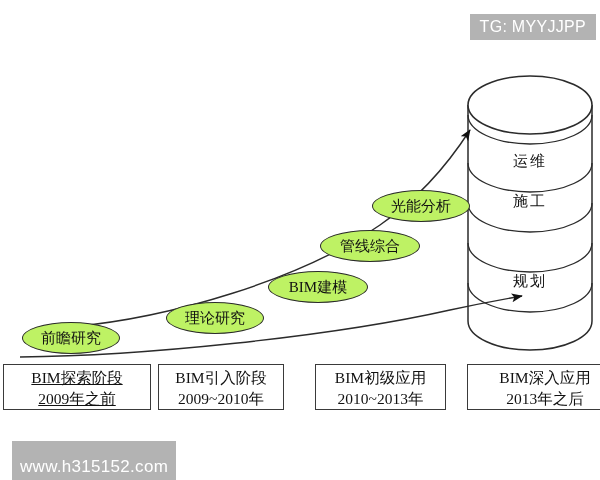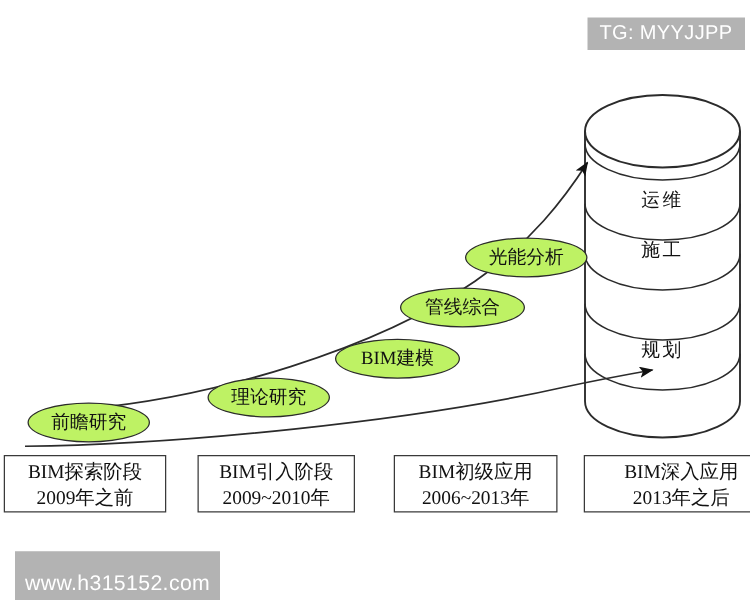--- a/index.html
+++ b/index.html
@@ -116,31 +116,31 @@
   <div class="cyl-label" style="left:468px; top:151px; width:124px;">运维</div>
   <div class="cyl-label" style="left:468px; top:191px; width:124px;">施工</div>
   <div class="cyl-label" style="left:468px; top:271px; width:124px;">规划</div>
 
   <div class="milestone" style="left:22px; top:322px; width:98px; height:32px;">前瞻研究</div>
   <div class="milestone" style="left:166px; top:302px; width:98px; height:32px;">理论研究</div>
   <div class="milestone" style="left:268px; top:271px; width:100px; height:32px;">BIM建模</div>
   <div class="milestone" style="left:320px; top:230px; width:100px; height:32px;">管线综合</div>
   <div class="milestone" style="left:372px; top:190px; width:98px; height:32px;">光能分析</div>
 
-  <div class="stage-box" style="left:3px; top:364px; width:130px; height:46px;">
+  <div class="stage-box" style="left:3px; top:364px; width:148px; height:46px;text-decoration:underline;">
     <span class="l1">BIM探索阶段</span>
     <span class="l2">2009年之前</span>
   </div>
   <div class="stage-box" style="left:158px; top:364px; width:126px; height:46px;">
     <span class="l1">BIM引入阶段</span>
     <span class="l2">2009~2010年</span>
   </div>
   <div class="stage-box" style="left:315px; top:364px; width:131px; height:46px;">
     <span class="l1">BIM初级应用</span>
-    <span class="l2">2006~2013年</span>
+    <span class="l2">2010~2013年</span>
   </div>
   <div class="stage-box" style="left:467px; top:364px; width:156px; height:46px;">
     <span class="l1">BIM深入应用</span>
     <span class="l2">2013年之后</span>
   </div>
 
   <div class="wm" id="wm-tg">TG: MYYJJPP</div>
   <div class="wm" id="wm-site">www.h315152.com</div>
 
 </div>

